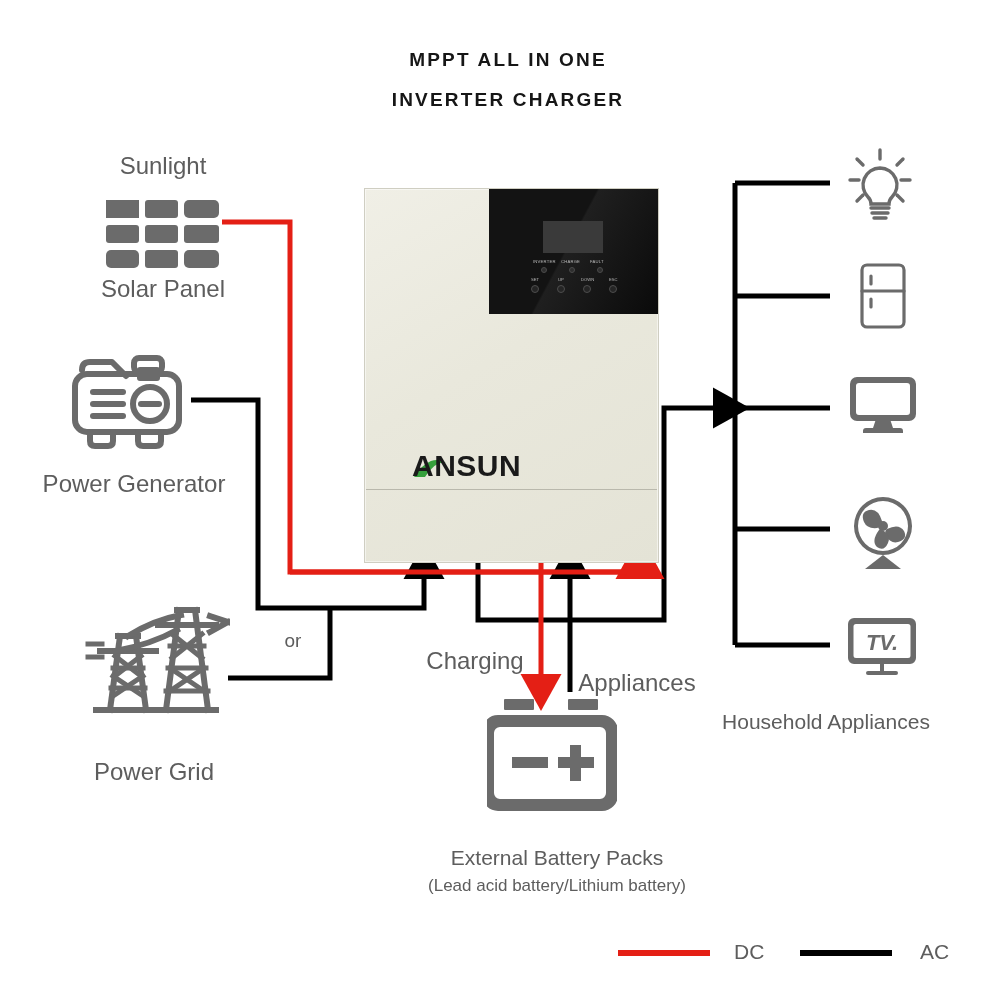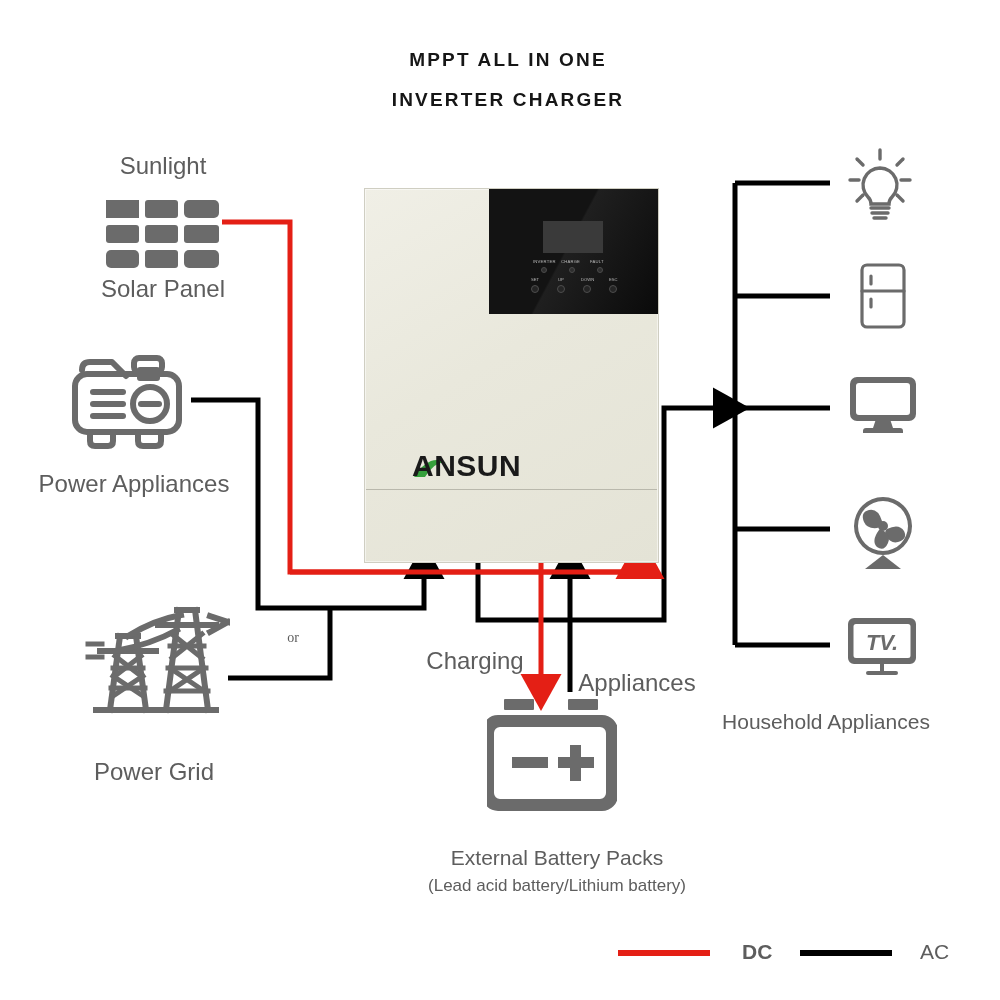--- a/index.html
+++ b/index.html
@@ -19,21 +19,21 @@
     position:absolute;left:8px;top:40px;width:1000px;
     text-align:center;
     font-size:19px;font-weight:bold;color:#161616;
     letter-spacing:2.2px;line-height:40px;
   }
 
   
   .lbl{position:absolute;color:#5d5d5d;font-size:24px;white-space:nowrap;}
   .lbl.c{transform:translateX(-50%);}
   .lbl-sm{font-size:17px;}
-  .lbl-or{font-size:14px;font-family:Liberation Serif, serif;}
+  .lbl-or{font-size:19px;}
 
   
   svg.layer{position:absolute;left:0;top:0;width:1000px;height:1000px;overflow:visible;}
 
   
   .inverter{
     position:absolute;left:364px;top:188px;width:293px;height:373px;
     background:linear-gradient(150deg,#f0efe6 0%,#e9e8dc 45%,#e4e3d6 100%);
     border:1px solid #cfcec2;
     box-shadow:0 0 0 1px rgba(255,255,255,.5) inset;
@@ -133,21 +133,21 @@
       <rect x="7" y="26" width="104" height="58" rx="12"></rect>
       <line x1="25" y1="44" x2="55" y2="44"></line>
       <line x1="25" y1="56" x2="55" y2="56"></line>
       <line x1="25" y1="68" x2="55" y2="68"></line>
       <circle cx="82" cy="56" r="17"></circle>
       <line x1="73" y1="56" x2="91" y2="56"></line>
       <path d="M22,84 v9 q0,5 5,5 h13 q5,0 5,-5 v-9"></path>
       <path d="M70,84 v9 q0,5 5,5 h13 q5,0 5,-5 v-9"></path>
     </g>
   </svg>
-  <div class="lbl c" style="left:134px;top:470px;">Power Appliances</div>
+  <div class="lbl c" style="left:134px;top:470px;">Power Generator</div>
 
   <svg class="abs" style="left:82px;top:596px;width:148px;height:148px;" viewBox="0 0 148 148">
     <g stroke="#6b6b6b" fill="none" stroke-width="6" stroke-linecap="square">
 
       <line x1="97" y1="14" x2="84" y2="114"></line>
       <line x1="113" y1="14" x2="126" y2="114"></line>
       <line x1="95" y1="14" x2="115" y2="14"></line>
       <line x1="76" y1="29" x2="134" y2="29"></line>
       <line x1="128" y1="20" x2="146" y2="26"></line>
       <line x1="128" y1="36" x2="146" y2="26"></line>
@@ -272,18 +272,18 @@
                M8,8 a2.5,2.5 0 0 0 -2.5,2.5 v29 a2.5,2.5 0 0 0 2.5,2.5 h52 a2.5,2.5 0 0 0 2.5,-2.5 v-29 a2.5,2.5 0 0 0 -2.5,-2.5 z" fill-rule="evenodd"></path>
       <rect x="32" y="47" width="4" height="9"></rect>
       <rect x="18" y="55" width="32" height="4" rx="2"></rect>
       <text x="34" y="34" font-family="Liberation Sans, sans-serif" font-size="22" font-weight="bold" font-style="italic" fill="#6b6b6b" text-anchor="middle">TV.</text>
     </g>
   </svg>
   <div class="lbl c" style="left:826px;top:710px;font-size:21px;">Household Appliances</div>
 
   <div class="legend">
     <div class="leg-line" style="left:0px;width:92px;background:#e41f15;"></div>
-    <div class="leg-txt" style="left:124px;font-weight:bold;">DC</div>
+    <div class="leg-txt" style="left:116px;">DC</div>
     <div class="leg-line" style="left:182px;width:92px;background:#000000;"></div>
     <div class="leg-txt" style="left:302px;">AC</div>
   </div>
 
 </div>
 
 </body></html>

